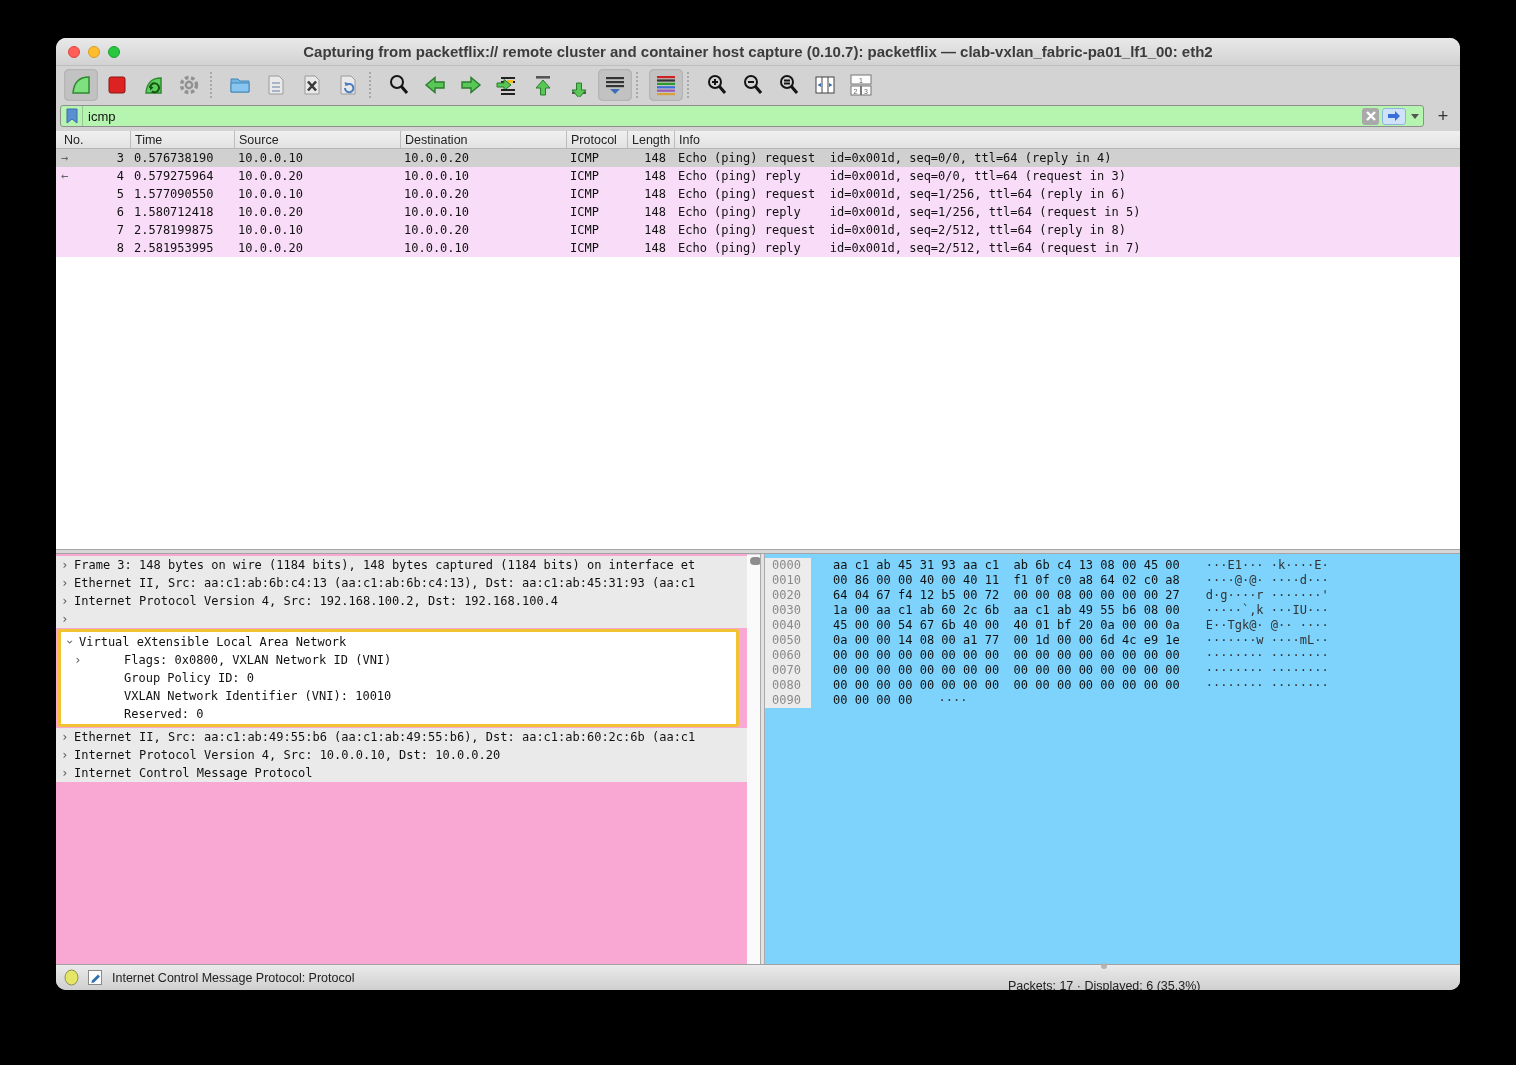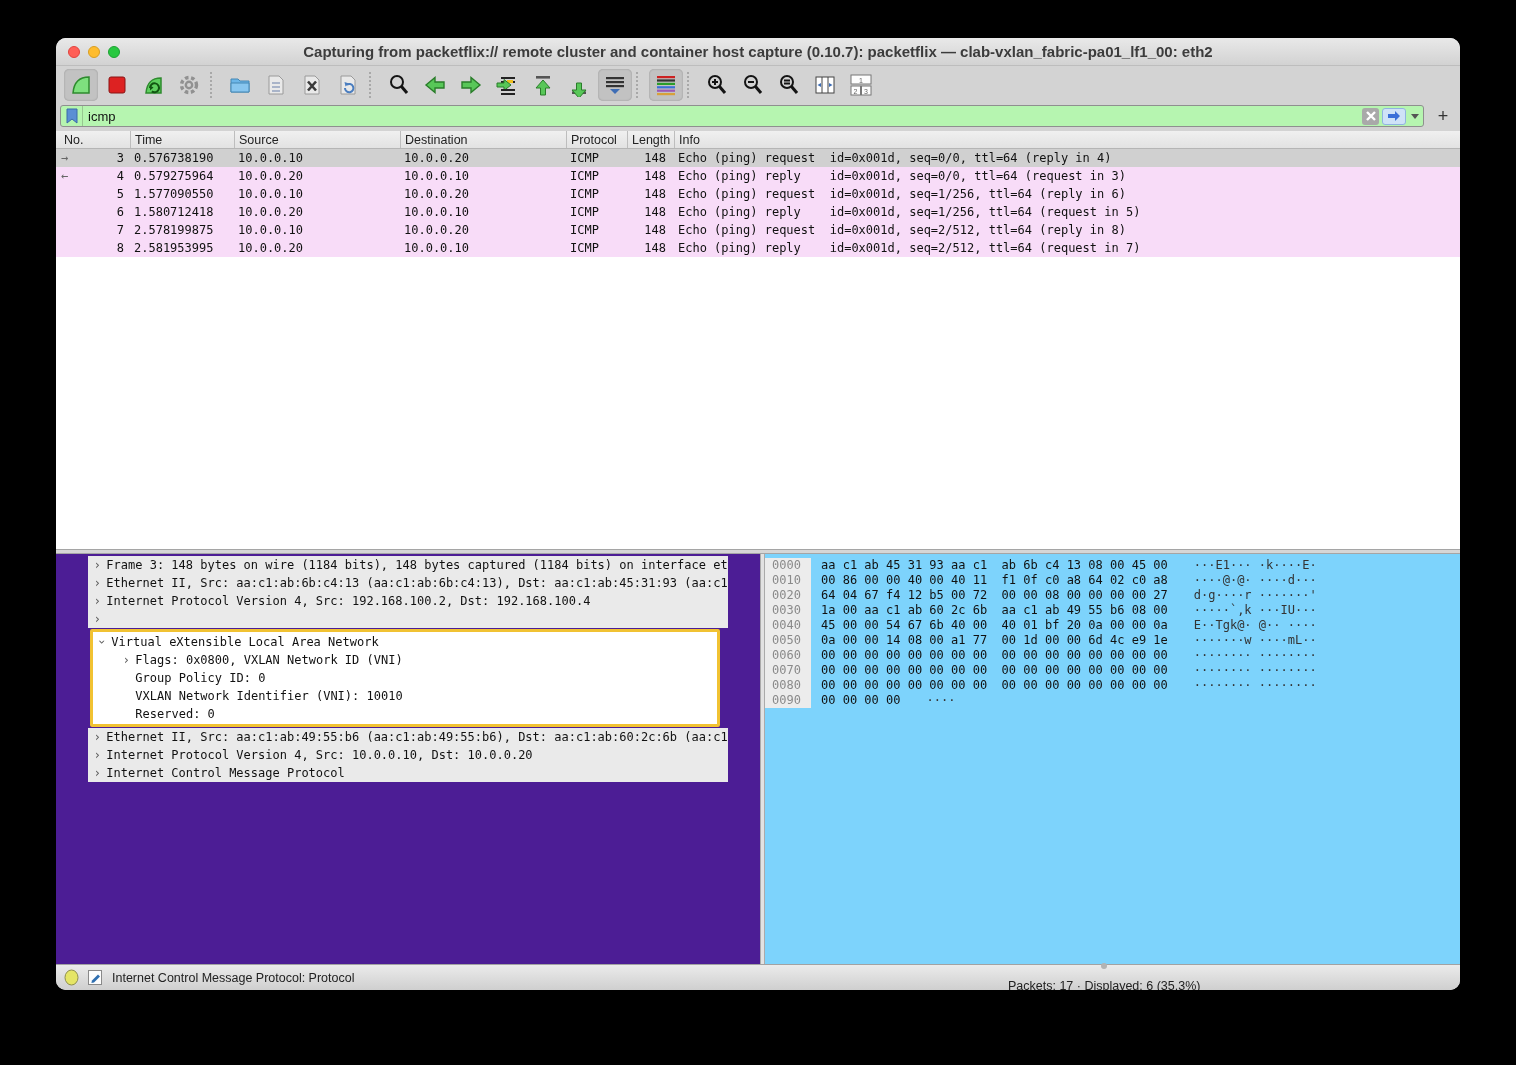--- a/index.html
+++ b/index.html
@@ -58,36 +58,36 @@
   .c-no { position:relative; text-align:right; padding-right:6px; }
   .c-mark { position:absolute; left:5px; top:0; color:#666; }
   .c-time,.c-src,.c-dst,.c-proto { padding-left:4px; overflow:hidden; }
   .c-len { text-align:right; padding-right:8px; }
   .c-info { padding-left:4px; overflow:hidden; }
   .plist-empty { background:#fff; }
   
   .hsplit { flex:0 0 5px; background:#d6d6d6; border-top:1px solid #a5a5a5; border-bottom:1px solid #a5a5a5; }
   
   .bottom { flex:1; display:flex; min-height:0; background:#fff; }
-  .details-pane { width:704px; flex:0 0 704px; display:flex; flex-direction:column; background:#4c1d95; overflow:hidden;align-items:center; }
+  .details-pane { width:704px; flex:0 0 704px; display:flex; flex-direction:row; background:#f9a8d4; overflow:hidden; }
   .dtree { flex:1; padding-top:2px; overflow:hidden; }
   .drow { height:18px; line-height:18px; font-family:"DejaVu Sans Mono","Liberation Mono",monospace; font-size:12px; color:#111; white-space:pre; overflow:hidden; display:flex; }
   .drow.shaded { background:#eaeaea; }
   .chev { width:18px; flex:0 0 18px; text-align:center; color:#555; font-family:"DejaVu Sans",sans-serif; }
   .chev.right::before { content:"›"; }
   .chev.down::before { content:"›"; display:inline-block; transform:rotate(90deg); }
-  .indent1 { padding-left:24px; }
+  .indent1 { padding-left:8px;gap:37px; }
   .vxlan-box { border:3px solid #f1c232; border-radius:2px; background:#fff; margin:1px 8px 1px 2px; padding:1px 0; }
   .dscroll { flex:0 0 13px; background:#fafafa; border-top:1px solid #d8d8d8; position:relative; }
   .dthumb { position:absolute; left:3px; top:2px; width:84%; height:8px; background:#8d8d8d; border-radius:4px; }
   .vsplit { flex:0 0 5px; background:#e2e2e2; border-left:1px solid #aaa; border-right:1px solid #aaa; }
   .hex-pane { flex:1; background:#7dd3fc; padding-top:4px; overflow:hidden; }
   .hrow { height:15px; line-height:15px; font-family:"DejaVu Sans Mono","Liberation Mono",monospace; font-size:12px; white-space:pre; display:flex; }
   .hoff { width:46px; flex:0 0 46px; background:#ececec; color:#8a8a8a; padding-left:7px; }
-  .hbytes { padding-left:10px; color:#111; }
+  .hbytes { padding-left:10px; color:#111;margin-left:12px; }
   .hascii { margin-left:26px; color:#333; }
   
   .statusbar {
     flex:0 0 26px; background:linear-gradient(#ebebeb,#cfcfcf); border-top:1px solid #a2a2a2;
     position:relative; display:flex; align-items:center; font-size:12.5px; color:#222;
   }
   .sb-left { display:flex; align-items:center; gap:8px; padding-left:8px; }
   .sb-dot { width:6px; height:6px; border-radius:50%; background:#b3b3b3; }
   .sb-packets { position:absolute; left:952px; display:flex; align-items:center; gap:10px;flex-direction:column; }
   .sb-profile { position:absolute; right:14px; display:flex; align-items:center; gap:10px;margin-top:43px; }

